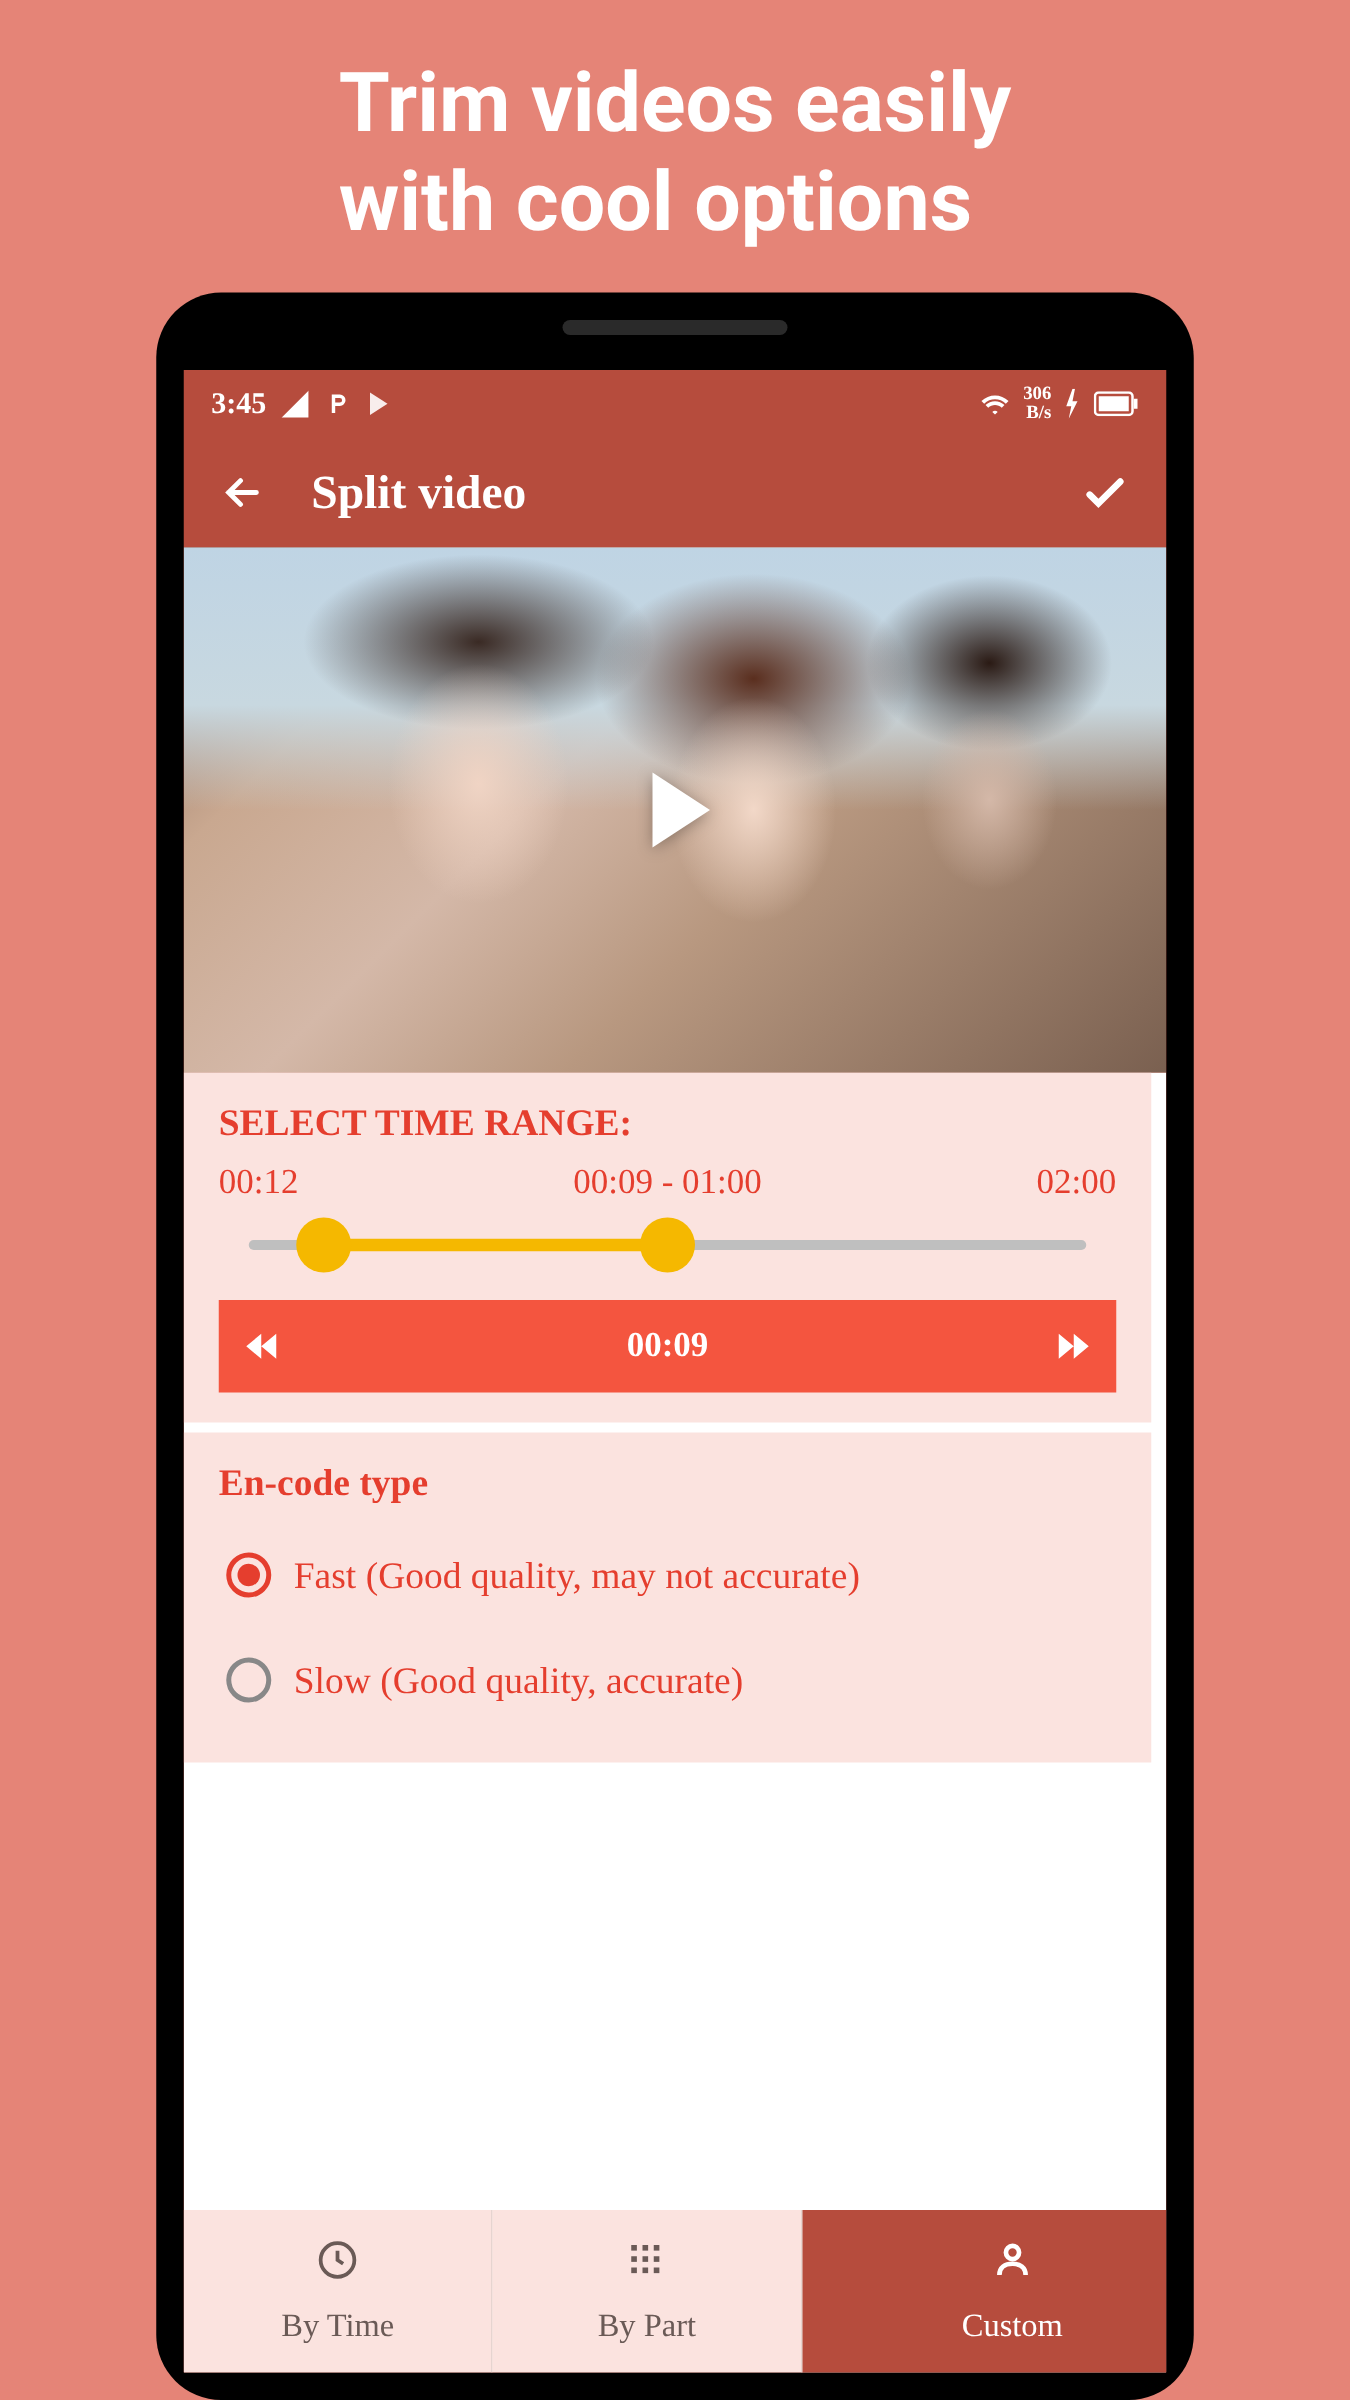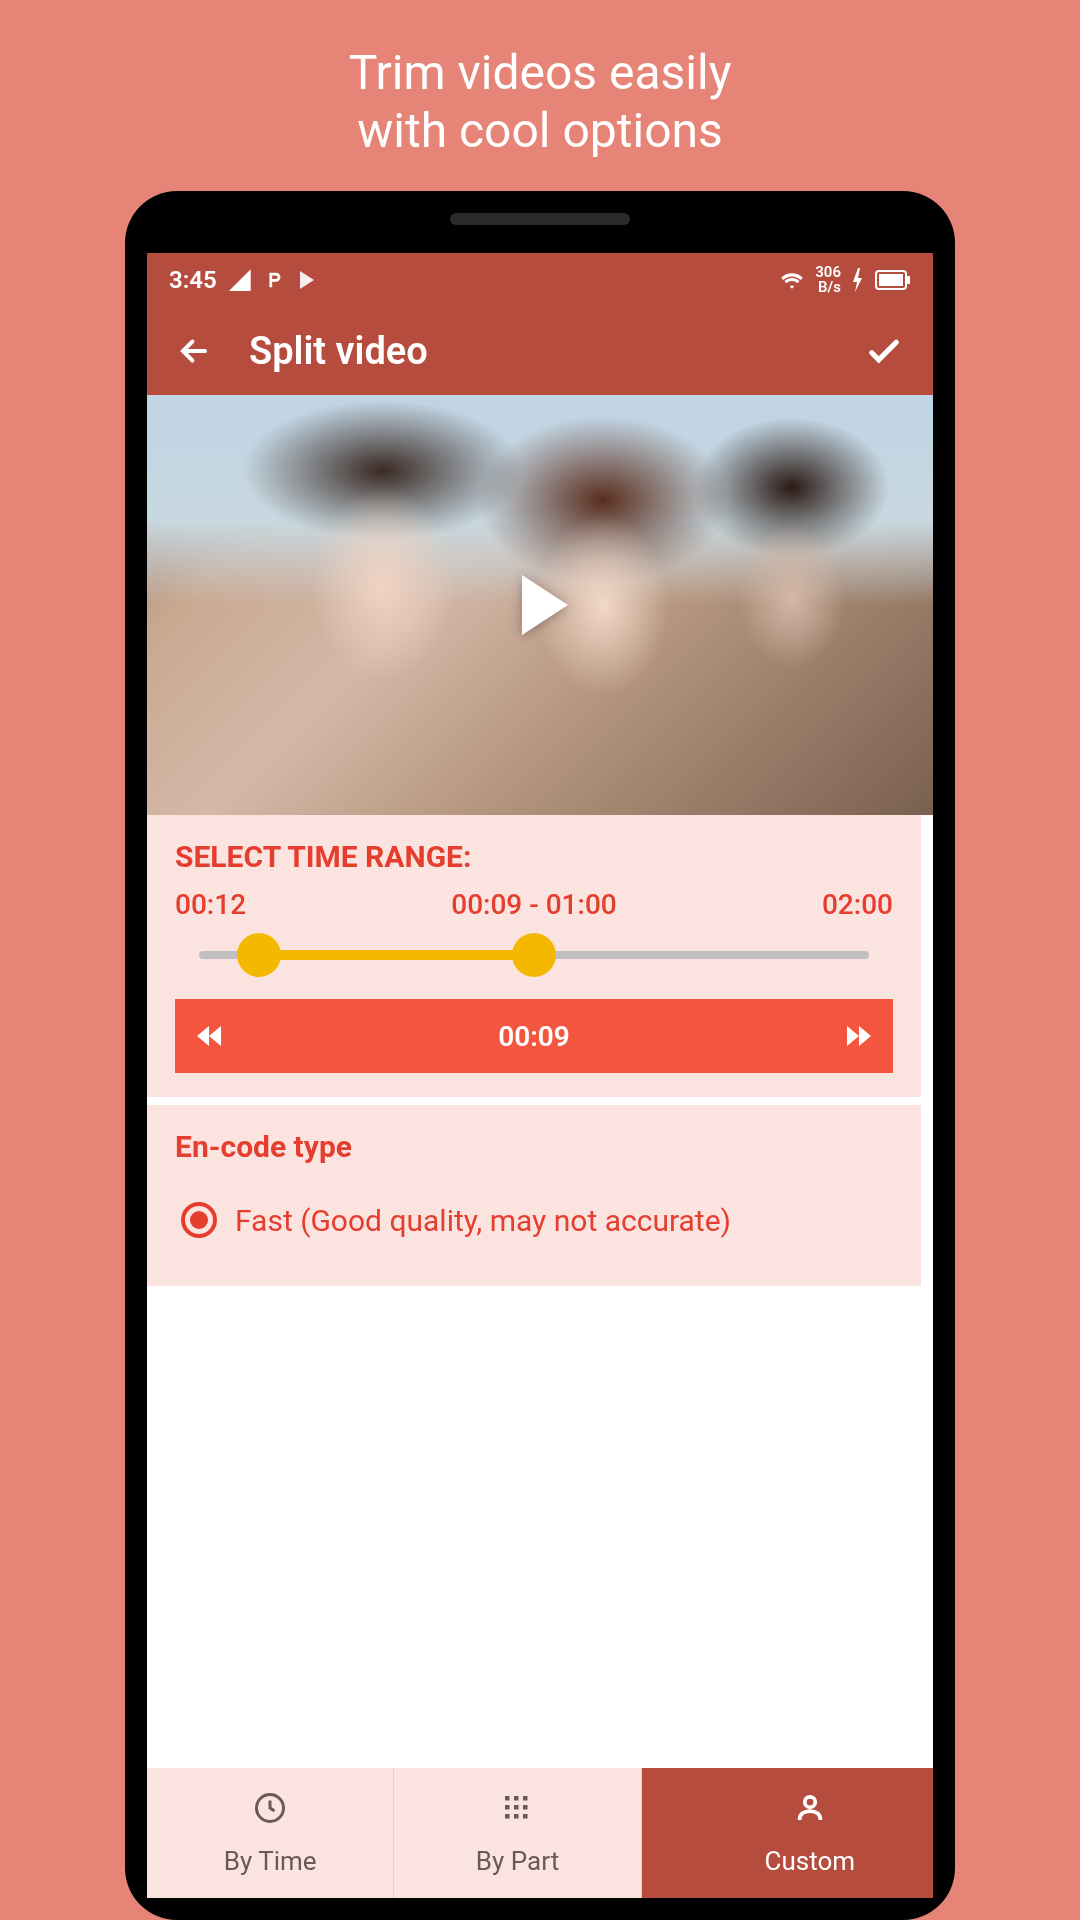--- a/index.html
+++ b/index.html
@@ -8,23 +8,22 @@
     height: 1920px;
     background: #e58477;
     font-family: -apple-system, BlinkMacSystemFont, "Segoe UI", Roboto, sans-serif;
     display: flex;
     flex-direction: column;
     align-items: center;
     overflow: hidden;
   }
   .promo-title {
     color: #fff;
-    font-size: 48px;
-    font-weight: 400;
-    text-align: center;
+    font-size: 66px;
+    font-weight: 700;
     line-height: 1.2;
     margin-top: 44px;
     margin-bottom: 32px;
   }
   .device-frame {
     width: 830px;
     background: #000;
     border-radius: 52px;
     padding: 22px;
     flex: 1;
@@ -38,20 +37,21 @@
     background: #2a2a2a;
     border-radius: 6px;
     margin: 0 auto 28px auto;
   }
   .screen {
     background: #b64c3d;
     flex: 1;
     display: flex;
     flex-direction: column;
     overflow: hidden;
+    font-family: Liberation Serif, serif;
   }
   .status-bar {
     height: 54px;
     display: flex;
     align-items: center;
     padding: 0 22px;
     color: #fff;
     font-size: 24px;
     font-weight: 600;
   }
@@ -305,20 +305,24 @@
       </div>
 
       <div class="panel">
         <div class="panel-title" style="text-transform:none;">En-code type</div>
         <div class="encode-option">
           <div class="radio">
               <div class="dot"></div>
             </div>
           <span>Fast (Good quality, may not accurate)</span>
         </div>
+        <div class="encode-option">
+          <div class="radio unchecked"></div>
+          <span>Slow (Good quality, accurate)</span>
+        </div>
       </div>
 
       <div class="bottom-tabs">
         <div class="tab inactive">
           <svg class="tab-icon" viewBox="0 0 24 24" fill="none" stroke="currentColor" stroke-width="2">
               <circle cx="12" cy="12" r="9"></circle>
               <path d="M12 7v5l3 2"></path>
             </svg>
           <span>By Time</span>
         </div>

